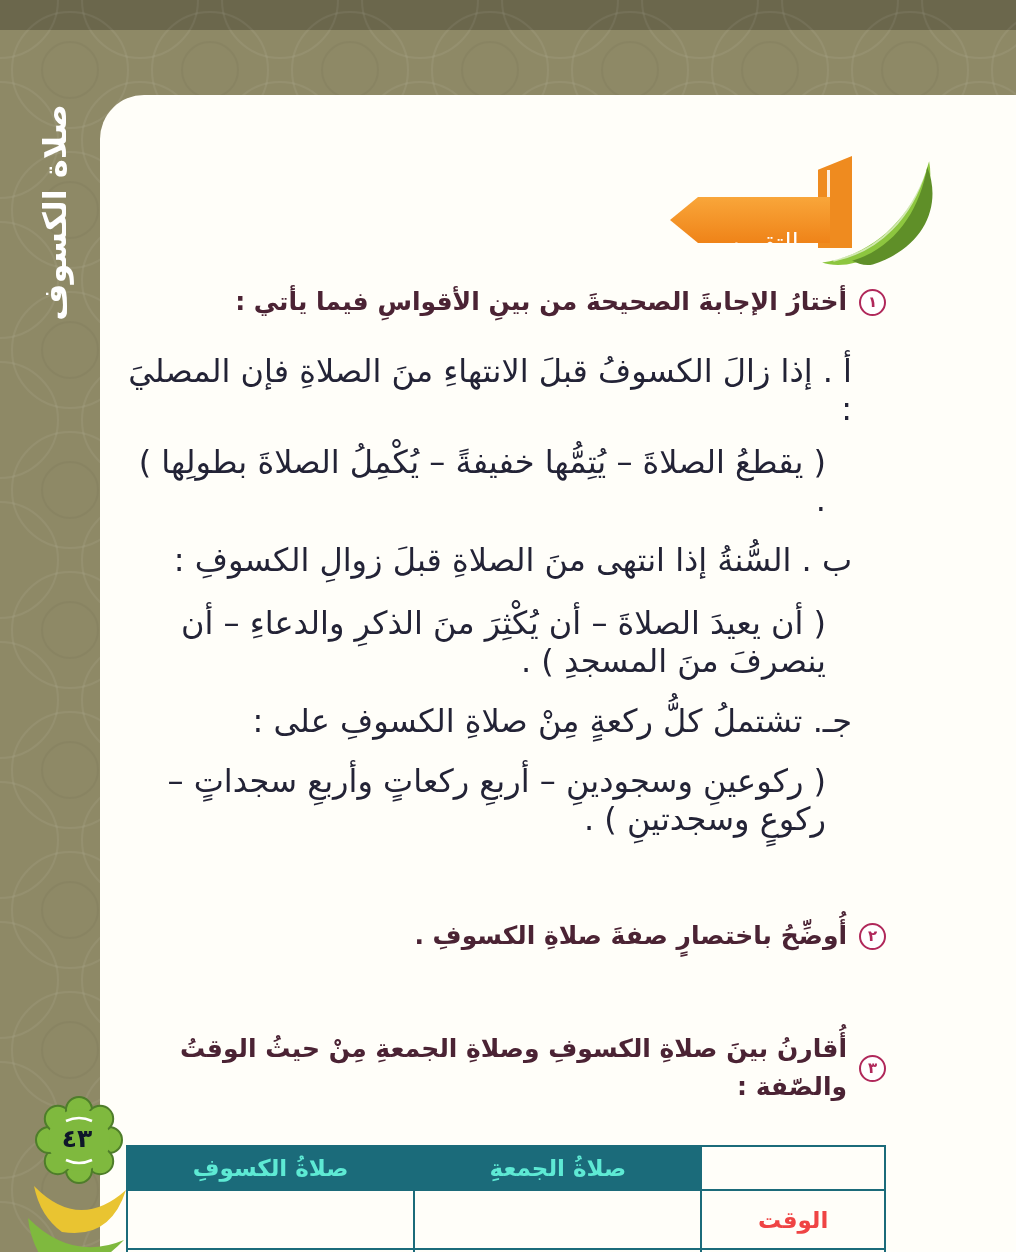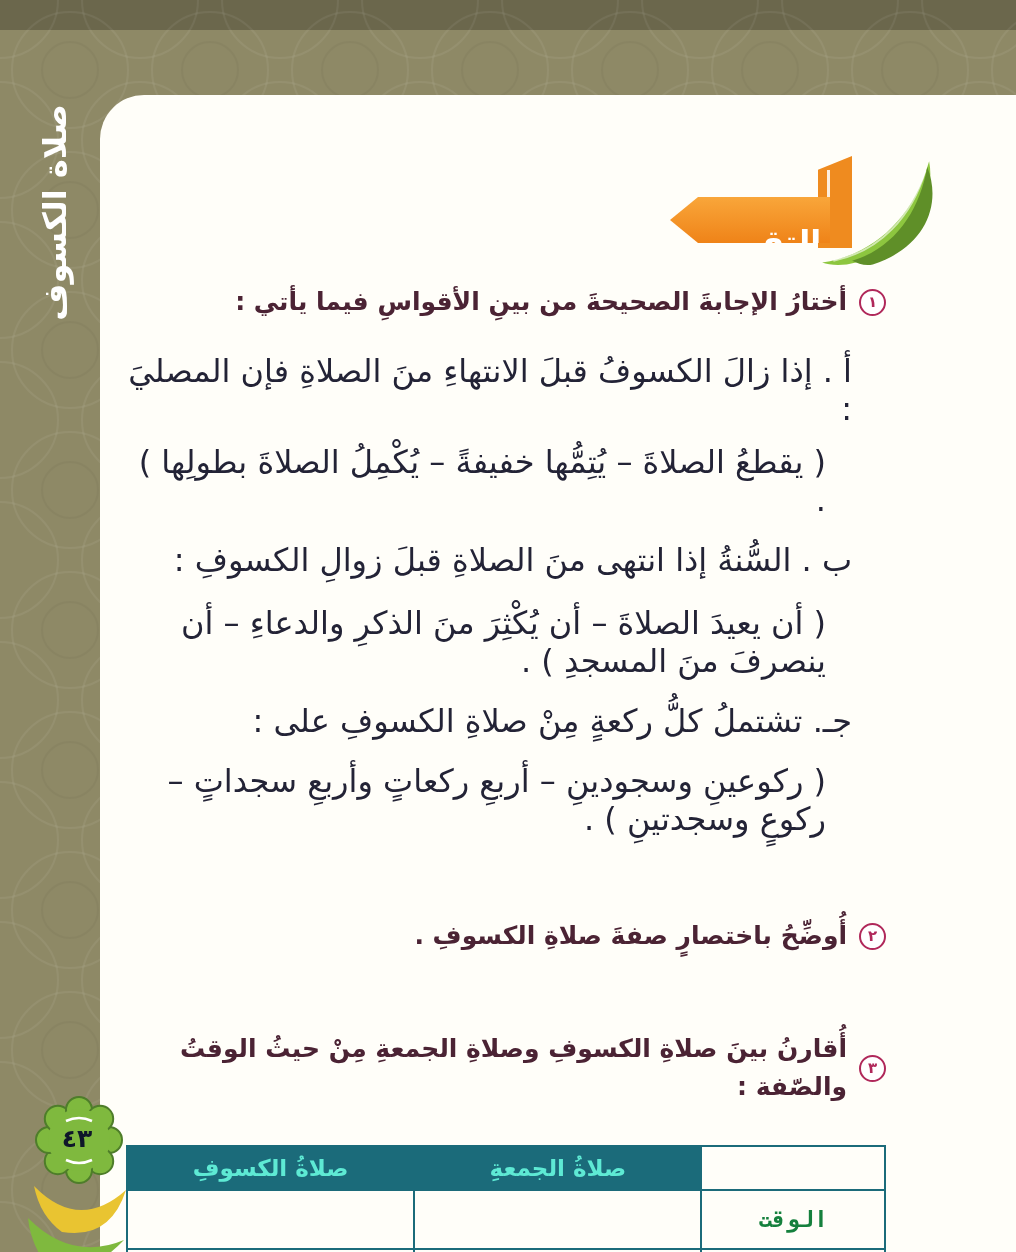--- a/index.html
+++ b/index.html
@@ -30,21 +30,21 @@
   .leaves { position:absolute; left:140px; top:0; width:150px; height:122px; }
   .fold { position:absolute; left:148px; top:6px; width:34px; height:92px; background:#ef8b1f;
           clip-path:polygon(0 15%, 100% 0, 100% 100%, 0 100%); }
   .fold-line { position:absolute; left:9px; top:14px; bottom:8px; width:3px; background:#ffffff; opacity:.85; }
   .ribbon {
     position:absolute; left:0; top:47px; width:160px; height:46px;
     background:linear-gradient(#f9a63a,#ef8318);
     clip-path:polygon(0 50%, 28px 0, 100% 0, 100% 100%, 28px 100%);
     display:flex; align-items:center; justify-content:center; padding-left:26px;
   }
-  .ribbon span { color:#ffffff; font-weight:bold; font-size:32px;margin-top:44px; }
+  .ribbon span { color:#ffffff; font-weight:normal; font-size:25px;margin-top:44px; }
 
   
   .content { position:relative; direction:rtl; text-align:right; padding:0 130px 0 20px; color:#232336; }
   .q-heading {
     display:flex; align-items:center; gap:12px;
     font-weight:bold; font-size:25px; line-height:38px; color:#4b2334;
   }
   .q1 { margin-top:188px; }
   .badge {
     flex:0 0 auto; width:27px; height:27px; border:2px solid #b0285a; border-radius:50%;
@@ -62,21 +62,21 @@
   .q3 { margin-top:75px; }
 
   
   table.cmp { border-collapse:collapse; width:760px; margin-top:39px; }
   table.cmp td { border:2px solid #1b6b7a; }
   td.th {
     background:#1b6b7a; color:#5eead4; font-weight:bold; font-size:23px;
     text-align:center; height:44px; border:2px solid #ffffff; border-bottom:2px solid #1b6b7a;
   }
   td.no-cell { border:none; background:transparent; }
-  td.label-cell { color:#15803d; font-weight:bold; font-size:23px; text-align:center; height:59px;font-family:Liberation Mono, monospace; }
+  td.label-cell { color:#ef4444; font-weight:bold; font-size:23px; text-align:center; height:59px; }
   td.empty-cell { height:59px; background:#fffef9; }
 
   
   .seal { position:absolute; left:22px; top:1090px; width:112px; height:162px; z-index:5; }
   .seal .num {
     position:absolute; left:24px; top:34px; width:62px; text-align:center;
     color:#0f172a; font-weight:bold; font-size:25px;
   }
 </style>
 </head>

